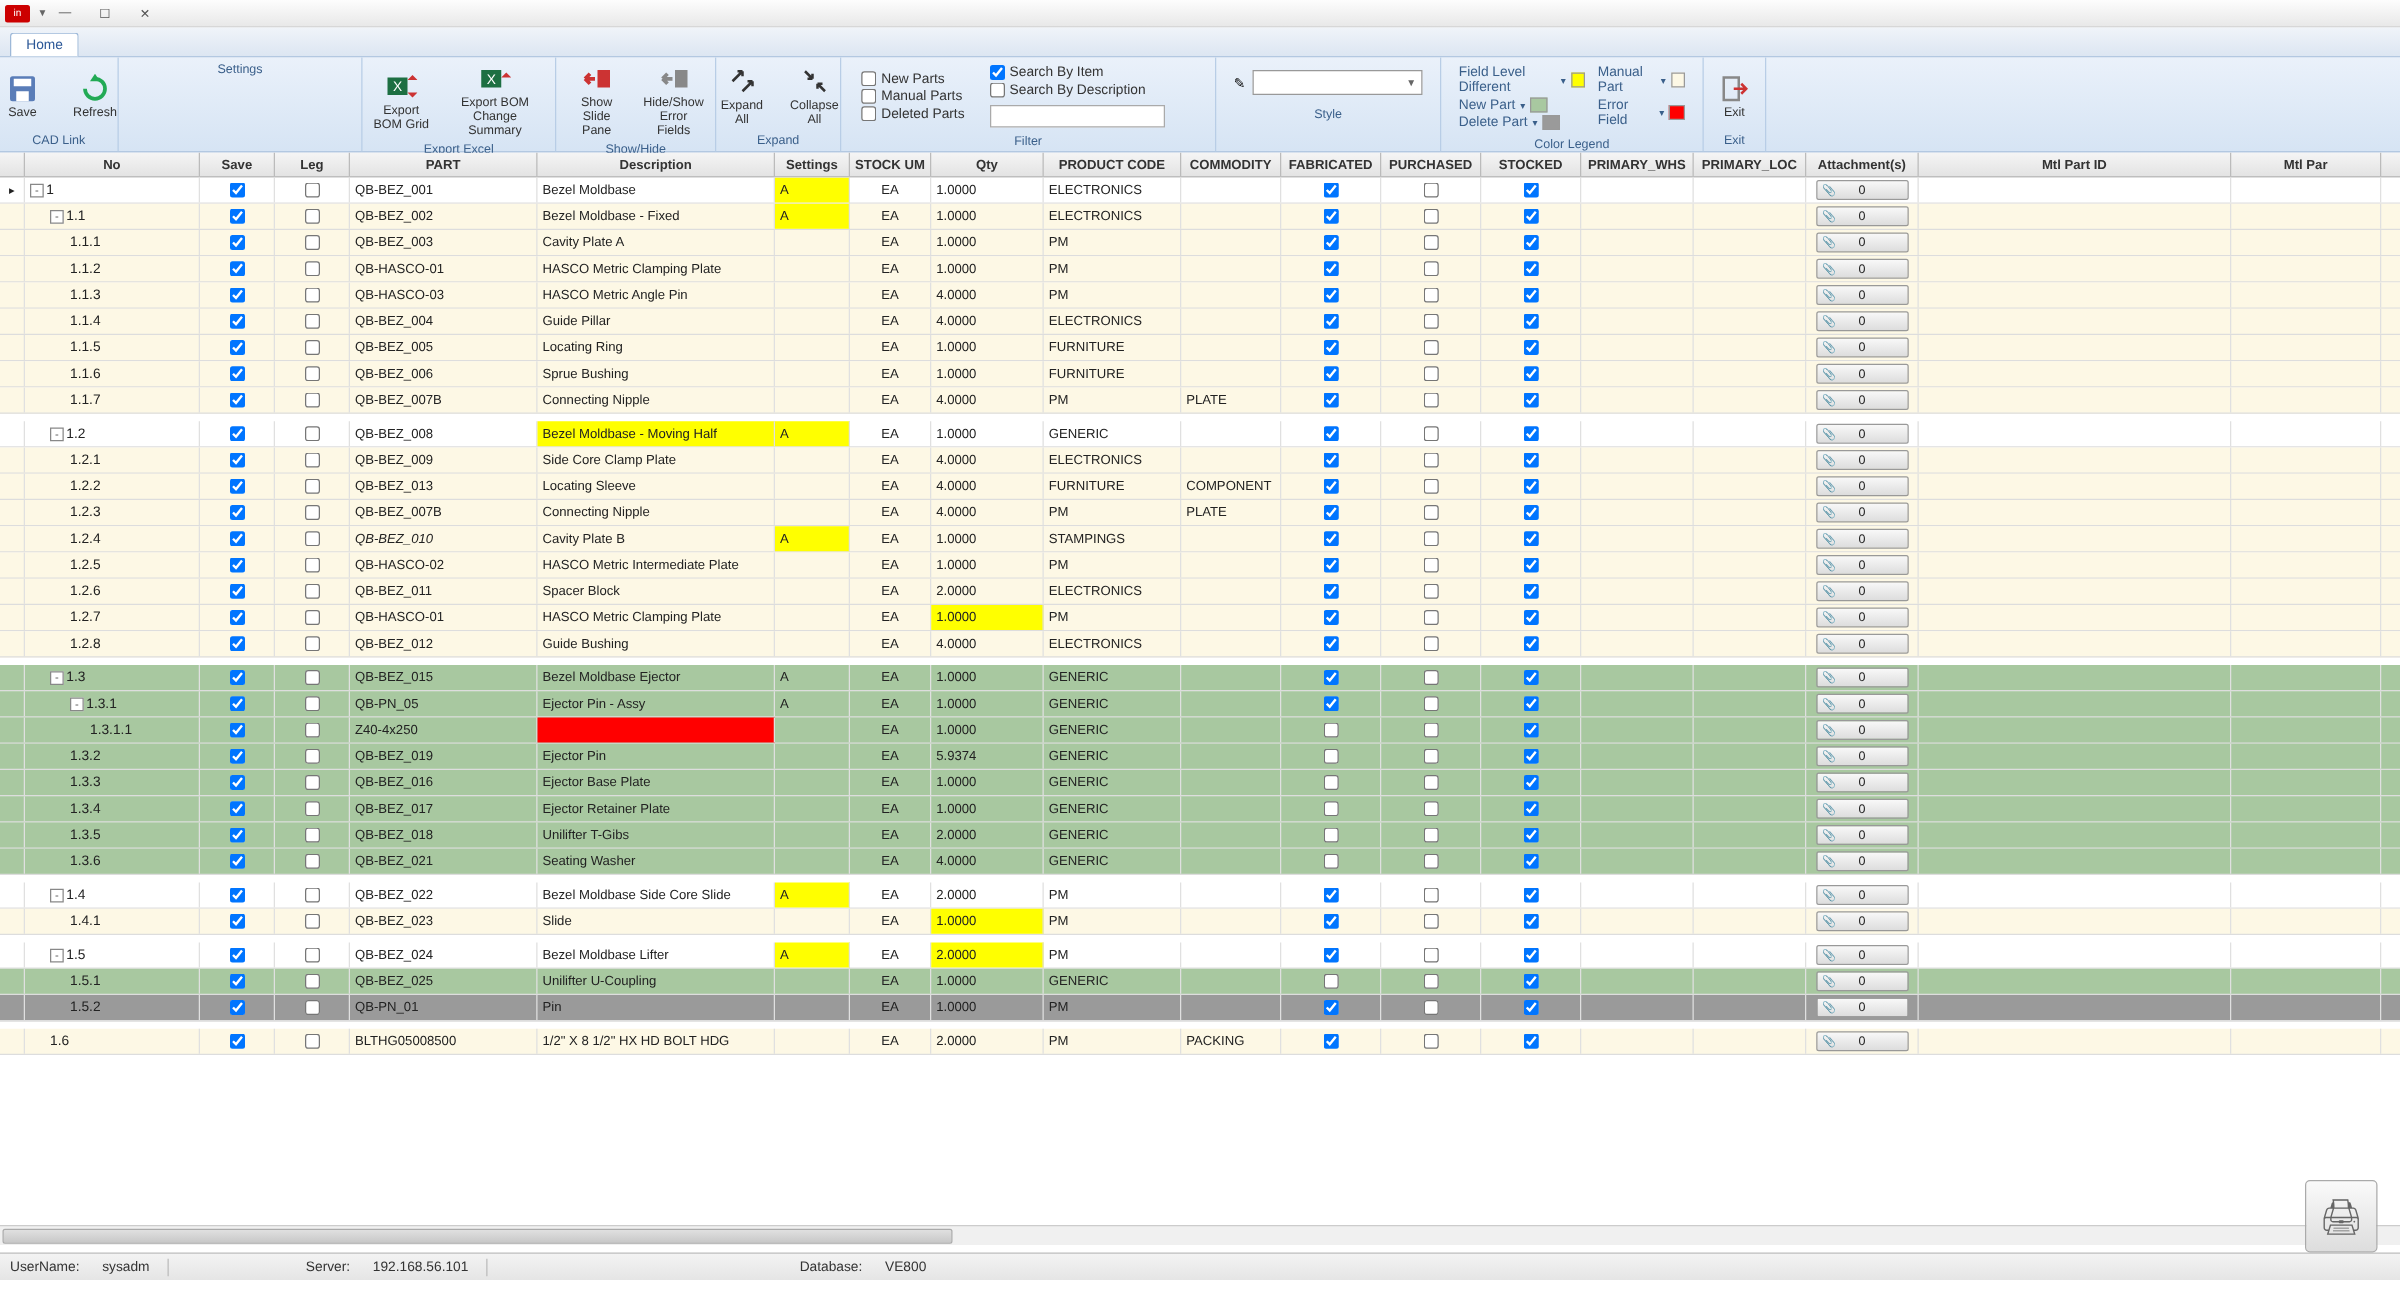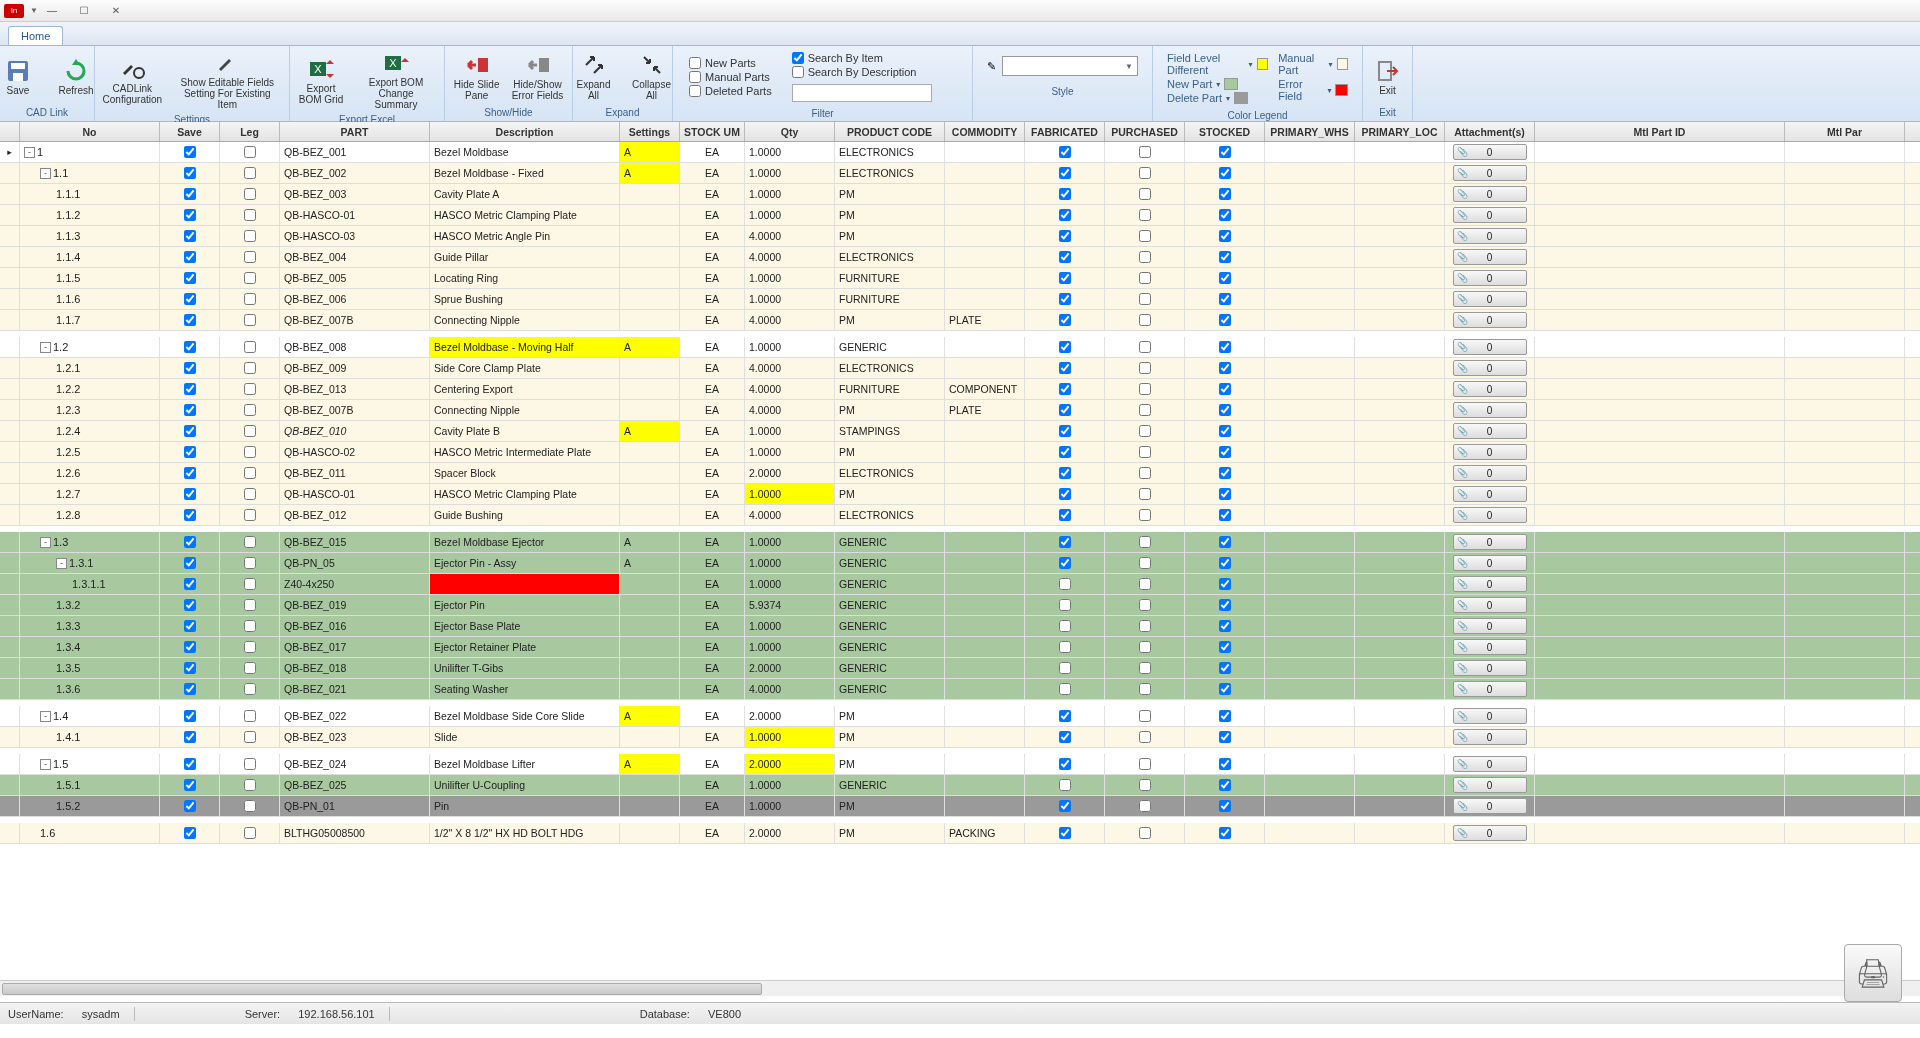--- a/index.html
+++ b/index.html
@@ -97,41 +97,20 @@
               <path d="M12 4 A8 8 0 1 1 4 12" fill="none" stroke="#2a5" stroke-width="3"></path>
               <path d="M12 0 L16 6 L8 6 Z" fill="#2a5"></path>
             </svg>
           </div>
           <div class="txt">Refresh</div>
         </div>
     </div>
     <div class="lbl">CAD Link</div>
   </div>
   <div class="rgroup" style="width:195px;">
-    <div class="btns">
-      <div class="rbtn">
-          <div class="ico">
-            <svg width="26" height="20">
-              <path d="M4 14 L12 6 L14 8 L6 16 Z" fill="#333"></path>
-              <circle cx="20" cy="14" r="5" fill="none" stroke="#333" stroke-width="2"></circle>
-            </svg>
-          </div>
-          <div class="txt" style="white-space:pre-line">CADLink
-Configuration</div>
-        </div>
-      <div class="rbtn" style="min-width:110px">
-          <div class="ico">
-            <svg width="24" height="20">
-              <path d="M4 16 L14 6 L16 8 L6 18 Z" fill="#444"></path>
-            </svg>
-          </div>
-          <div class="txt" style="white-space:pre-line">Show Editable Fields
-Setting For Existing Item</div>
-        </div>
-    </div>
     <div class="lbl">Settings</div>
   </div>
   <div class="rgroup" style="width:155px;">
     <div class="btns">
       <div class="rbtn">
           <div class="ico">
             <svg width="26" height="22">
               <rect x="2" y="4" width="16" height="14" fill="#1d6f42"></rect>
               <text x="10" y="15" fill="#fff" font-size="10" text-anchor="middle">X</text>
               <path d="M18 6 L26 6 L22 2 Z M18 16 L26 16 L22 20 Z" fill="#c33"></path>
@@ -156,21 +135,21 @@
   </div>
   <div class="rgroup" style="width:128px;">
     <div class="btns">
       <div class="rbtn">
           <div class="ico">
             <svg width="26" height="20">
               <rect x="14" y="3" width="10" height="14" fill="#c33"></rect>
               <path d="M12 10 L4 10 M4 10 L8 6 M4 10 L8 14" stroke="#c33" stroke-width="3" fill="none"></path>
             </svg>
           </div>
-          <div class="txt" style="white-space:pre-line">Hide Slide
+          <div class="txt" style="white-space:pre-line">Show Slide
 Pane</div>
         </div>
       <div class="rbtn">
           <div class="ico">
             <svg width="26" height="20">
               <rect x="14" y="3" width="10" height="14" fill="#888"></rect>
               <path d="M12 10 L4 10 M4 10 L8 6 M4 10 L8 14" stroke="#888" stroke-width="3" fill="none"></path>
             </svg>
           </div>
           <div class="txt" style="white-space:pre-line">Hide/Show
@@ -710,21 +689,21 @@
         <div class="cell" style="width: 140px; padding-left: 36px;">
           <span>1.2.2</span>
         </div>
         <div class="cell center" style="width: 60px;">
           <input type="checkbox" checked="" style="">
         </div>
         <div class="cell center" style="width: 60px;">
           <input type="checkbox" style="">
         </div>
         <div class="cell" style="width: 150px;">QB-BEZ_013</div>
-        <div class="cell" style="width: 190px;">Centering Export</div>
+        <div class="cell" style="width: 190px;">Locating Sleeve</div>
         <div class="cell " style="width: 60px;"></div>
         <div class="cell center" style="width: 65px;">EA</div>
         <div class="cell" style="width: 90px;">4.0000</div>
         <div class="cell" style="width: 110px;">FURNITURE</div>
         <div class="cell" style="width: 80px;">COMPONENT</div>
         <div class="cell center" style="width: 80px;">
           <input type="checkbox" checked="" style="">
         </div>
         <div class="cell center" style="width: 80px;">
           <input type="checkbox" style="">

